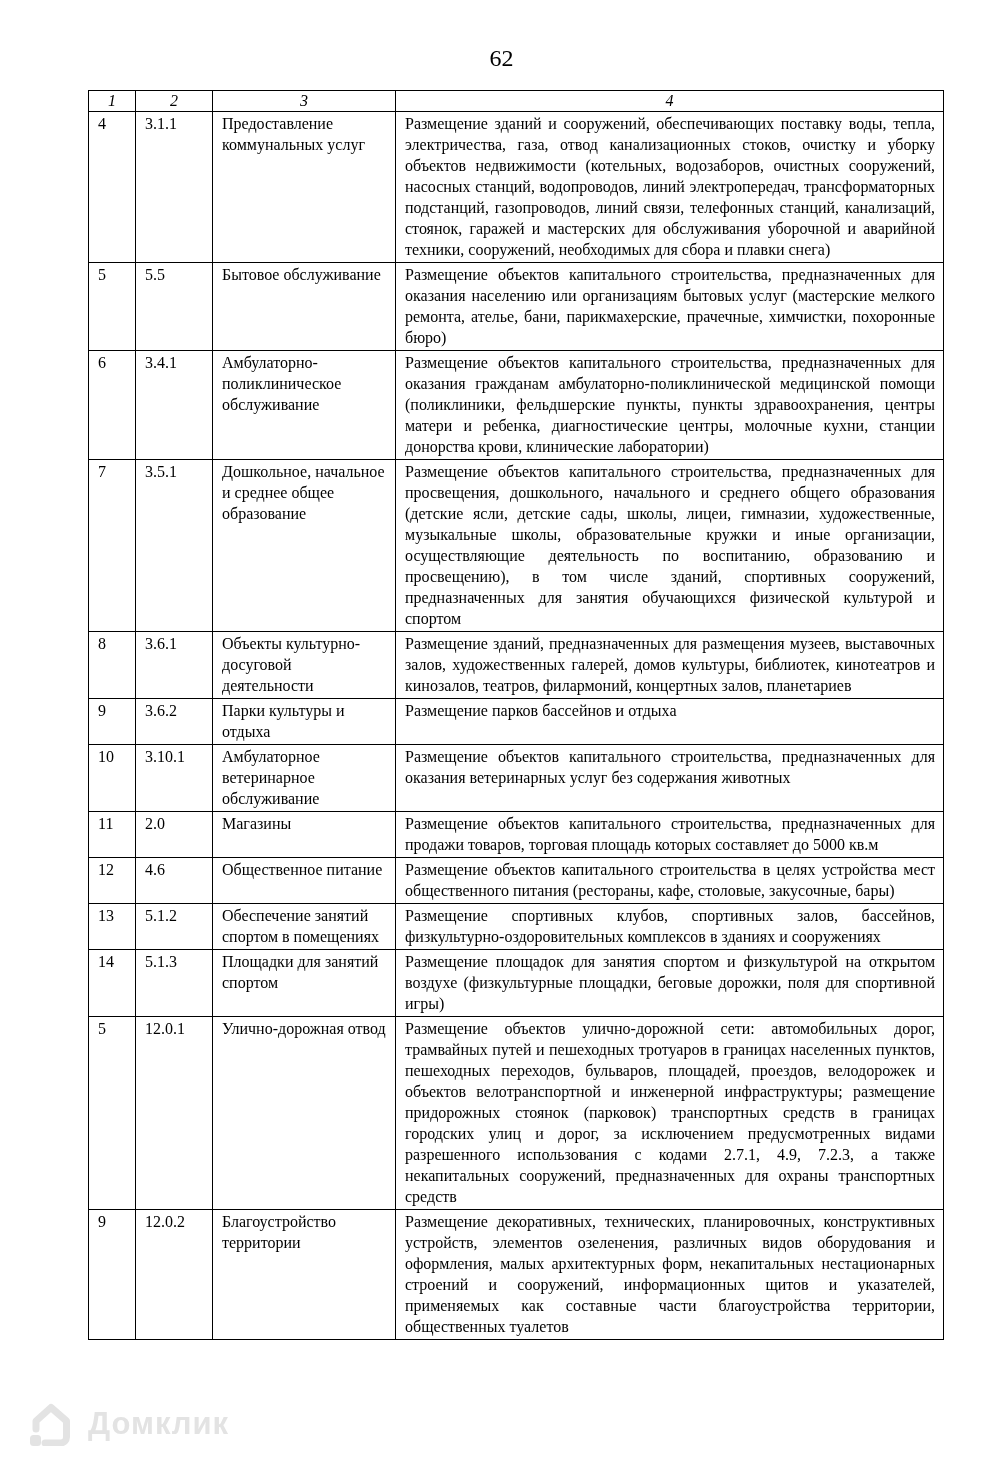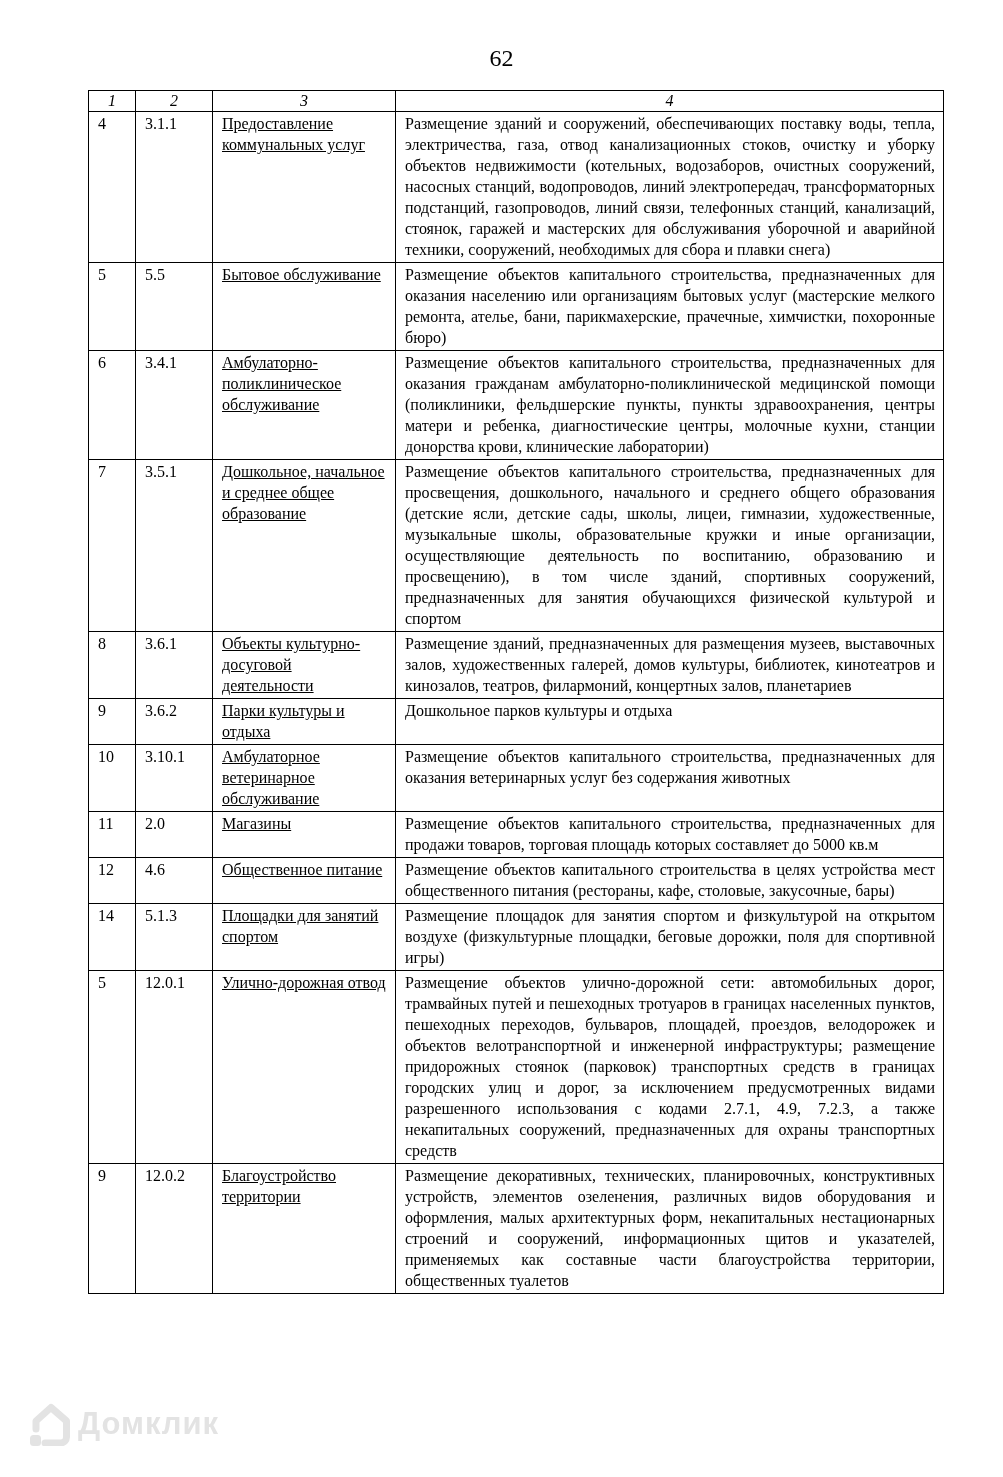--- a/index.html
+++ b/index.html
@@ -48,28 +48,28 @@
   }
   table.land-use th {
     font-weight: normal;
     font-style: italic;
     text-align: center;
     padding: 0 0 1px 0;
     line-height: 19px;
   }
   td.cell-desc { text-align: justify; }
   td.cell-num  { padding-left: 8px; }
-  td.cell-name { padding-right: 4px; text-decoration: underline; }
+  td.cell-name { padding-right: 4px; }
   .watermark {
     position: absolute;
     left: 28px;
     top: 1402px;
     display: flex;
     align-items: center;
-    gap: 4px;
+    gap: 14px;
     color: #e3e3e3;
     font-family: "Liberation Sans", sans-serif;
     font-weight: bold;
     font-size: 31px;
     letter-spacing: 1px;
     user-select: none;
   }
   .watermark svg { display: block; }
 </style>
 </head>
@@ -122,39 +122,45 @@
       <tr>
         <td class="cell-num">8</td>
         <td class="cell-code">3.6.1</td>
         <td class="cell-name">Объекты культурно-досуговой деятельности</td>
         <td class="cell-desc">Размещение зданий, предназначенных для размещения музеев, выставочных залов, художественных галерей, домов культуры, библиотек, кинотеатров и кинозалов, театров, филармоний, концертных залов, планетариев</td>
       </tr>
       <tr>
         <td class="cell-num">9</td>
         <td class="cell-code">3.6.2</td>
         <td class="cell-name">Парки культуры и отдыха</td>
-        <td class="cell-desc">Дошкольное парков культуры и отдыха</td>
+        <td class="cell-desc">Размещение парков бассейнов и отдыха</td>
       </tr>
       <tr>
         <td class="cell-num">10</td>
         <td class="cell-code">3.10.1</td>
         <td class="cell-name">Амбулаторное ветеринарное обслуживание</td>
         <td class="cell-desc">Размещение объектов капитального строительства, предназначенных для оказания ветеринарных услуг без содержания животных</td>
       </tr>
       <tr>
         <td class="cell-num">11</td>
         <td class="cell-code">2.0</td>
         <td class="cell-name">Магазины</td>
         <td class="cell-desc">Размещение объектов капитального строительства, предназначенных для продажи товаров, торговая площадь которых составляет до 5000 кв.м</td>
       </tr>
       <tr>
         <td class="cell-num">12</td>
         <td class="cell-code">4.6</td>
         <td class="cell-name">Общественное питание</td>
         <td class="cell-desc">Размещение объектов капитального строительства в целях устройства мест общественного питания (рестораны, кафе, столовые, закусочные, бары)</td>
+      </tr>
+      <tr>
+        <td class="cell-num">13</td>
+        <td class="cell-code">5.1.2</td>
+        <td class="cell-name">Обеспечение занятий спортом в помещениях</td>
+        <td class="cell-desc">Размещение спортивных клубов, спортивных залов, бассейнов, физкультурно-оздоровительных комплексов в зданиях и сооружениях</td>
       </tr>
       <tr>
         <td class="cell-num">14</td>
         <td class="cell-code">5.1.3</td>
         <td class="cell-name">Площадки для занятий спортом</td>
         <td class="cell-desc">Размещение площадок для занятия спортом и физкультурой на открытом воздухе (физкультурные площадки, беговые дорожки, поля для спортивной игры)</td>
       </tr>
       <tr>
         <td class="cell-num">5</td>
         <td class="cell-code">12.0.1</td>

